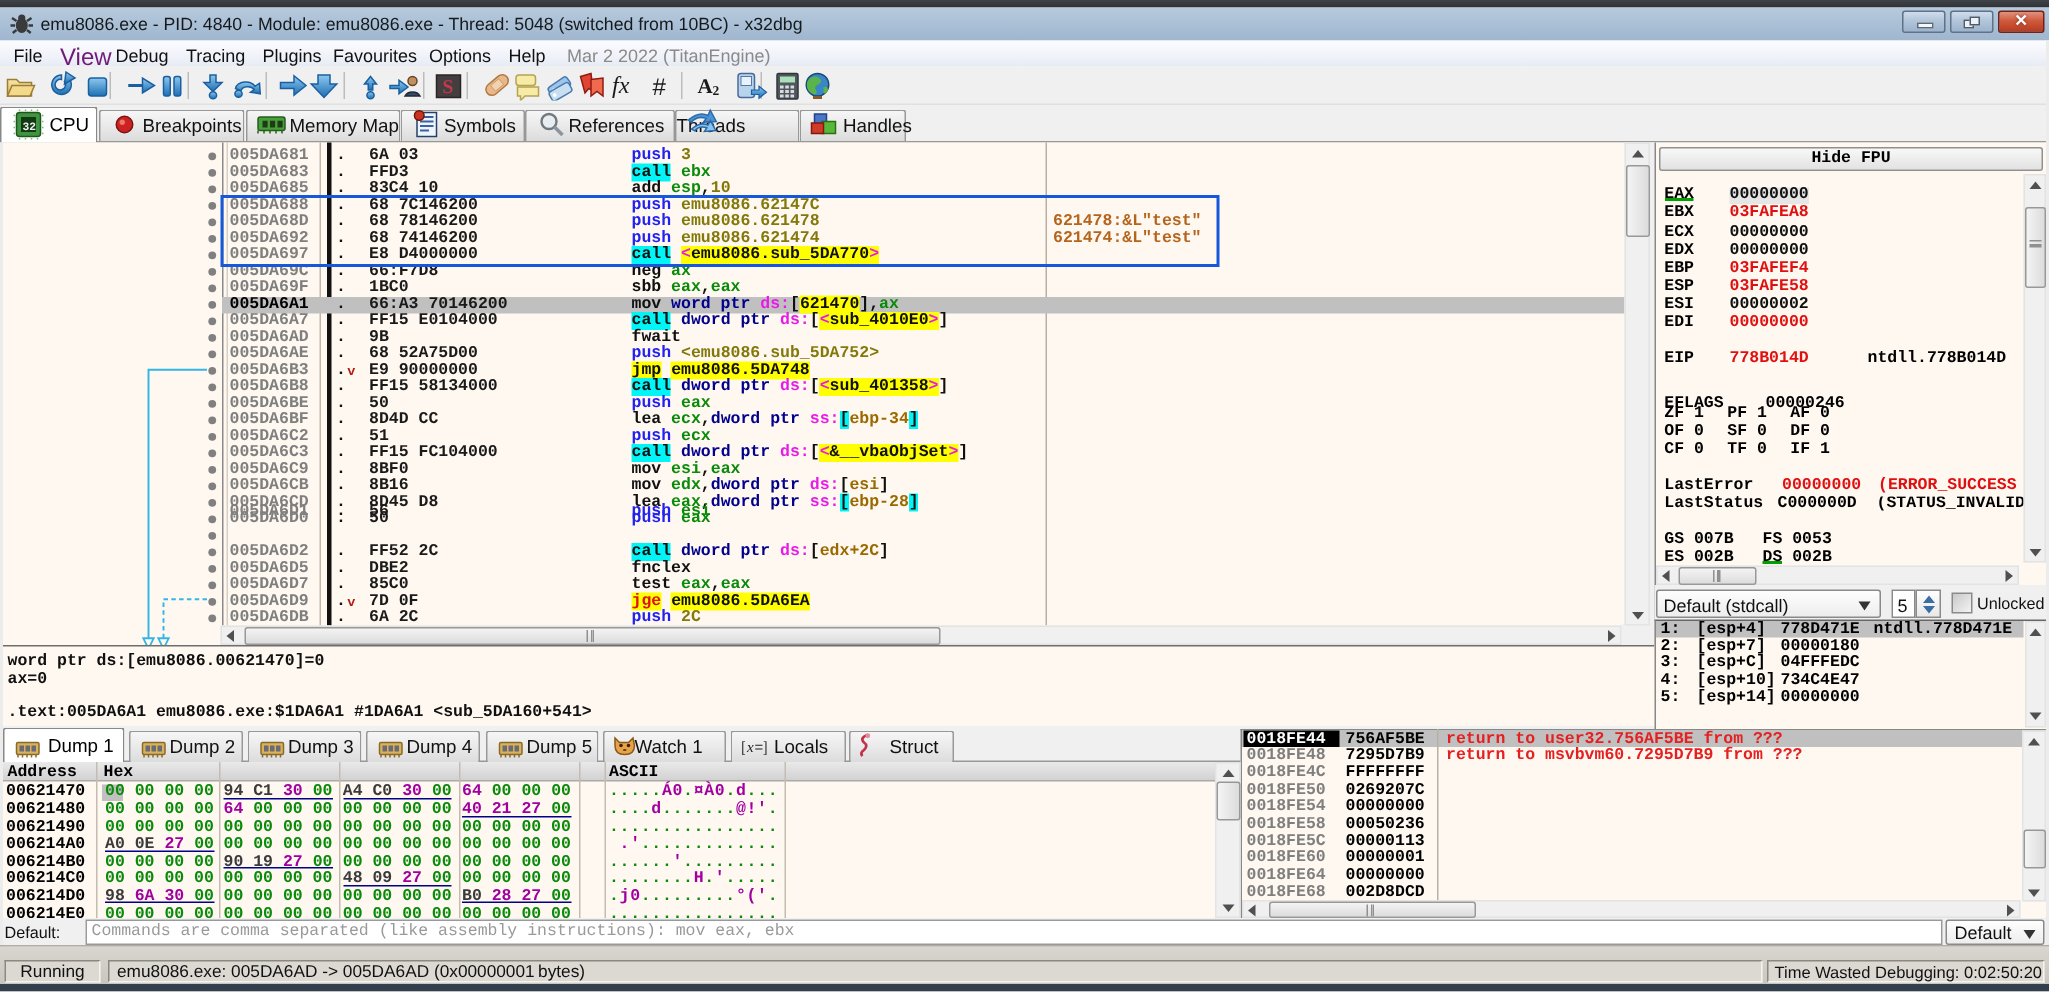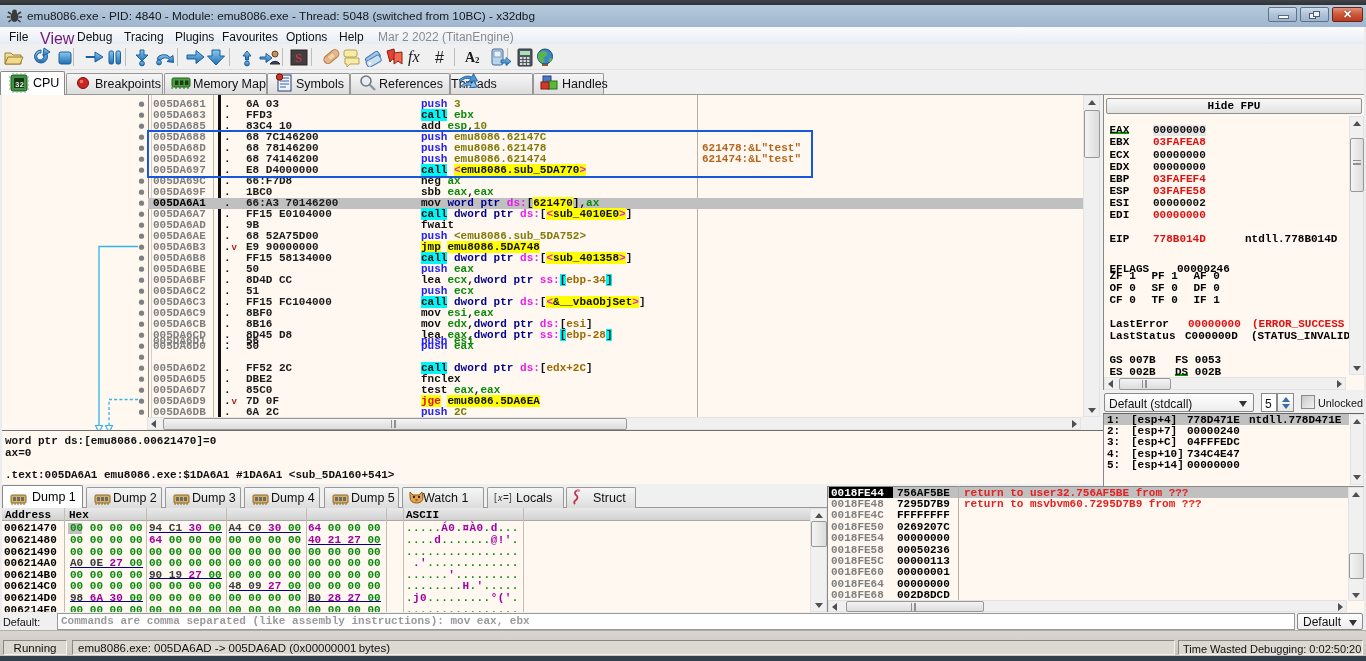--- a/index.html
+++ b/index.html
@@ -518,21 +518,21 @@
 <div class="abs" style="left:1301px;top:395px;width:14px;height:14px;background:linear-gradient(135deg,#c8c8c8,#f4f4f4);border:1px solid #8a8a8a"></div>
 <div class="abs" style="left:1318px;top:396.5px;font-size:10.8px;color:#111">Unlocked</div>
 <div class="abs" style="left:1103px;top:413px;width:263px;height:73px;background:#fff8f0;border-top:1px solid #666;border-left:1px solid #888"></div>
 <div class="abs" style="left:1104px;top:414.2px;width:245px;height:11.3px;background:#c0c0c0"></div>
 <div class="abs mono" style="left:1107px;top:414.6px;color:#000">1:</div>
 <div class="abs mono" style="left:1131px;top:414.6px;color:#000">[esp+4]</div>
 <div class="abs mono" style="left:1187px;top:414.6px;color:#000">778D471E</div>
 <div class="abs mono" style="left:1249px;top:414.6px;color:#000">ntdll.778D471E</div>
 <div class="abs mono" style="left:1107px;top:425.90000000000003px;color:#000">2:</div>
 <div class="abs mono" style="left:1131px;top:425.90000000000003px;color:#000">[esp+7]</div>
-<div class="abs mono" style="left:1187px;top:425.90000000000003px;color:#000">00000240</div>
+<div class="abs mono" style="left:1187px;top:425.90000000000003px;color:#000">00000180</div>
 <div class="abs mono" style="left:1107px;top:437.20000000000005px;color:#000">3:</div>
 <div class="abs mono" style="left:1131px;top:437.20000000000005px;color:#000">[esp+C]</div>
 <div class="abs mono" style="left:1187px;top:437.20000000000005px;color:#000">04FFFEDC</div>
 <div class="abs mono" style="left:1107px;top:448.5px;color:#000">4:</div>
 <div class="abs mono" style="left:1131px;top:448.5px;color:#000">[esp+10]</div>
 <div class="abs mono" style="left:1187px;top:448.5px;color:#000">734C4E47</div>
 <div class="abs mono" style="left:1107px;top:459.8px;color:#000">5:</div>
 <div class="abs mono" style="left:1131px;top:459.8px;color:#000">[esp+14]</div>
 <div class="abs mono" style="left:1187px;top:459.8px;color:#000">00000000</div>
 <div class="sbtrack" style="left:1350px;top:414px;width:14px;height:71px"></div>
@@ -724,21 +724,21 @@
     <div class="arr" style="left:3.5px;top:2px;border-top:4px solid transparent;border-bottom:4px solid transparent;border-right:5px solid #505050"></div>
   </div>
 <div class="sbbtn" style="left:1333.5px;top:600.5px;width:13px;height:11px">
     <div class="arr" style="left:4px;top:2px;border-top:4px solid transparent;border-bottom:4px solid transparent;border-left:5px solid #505050"></div>
   </div>
 <div class="sbthumbh" style="left:846px;top:600.5px;width:138px;height:11px"></div>
 <div class="grip3h" style="left:911px;top:602.5px"></div>
 <div class="abs" style="left:0;top:612px;width:1366px;height:18px;background:#f0f0f0"></div>
 <div class="abs" style="left:3px;top:615.5px;font-size:10.8px;color:#111">Default:</div>
 <div class="abs" style="left:57px;top:612.5px;width:1238px;height:17px;background:#fff;border:1px solid #999"></div>
-<div class="abs mono" style="left:61px;top:616px;color:#9a9a9a;font-weight:bold">Commands are comma separated (like assembly instructions): mov eax, ebx</div>
+<div class="abs mono" style="left:61px;top:616px;color:#9a9a9a;font-weight:normal">Commands are comma separated (like assembly instructions): mov eax, ebx</div>
 <div class="abs" style="left:1297px;top:612.5px;width:66px;height:17px;background:linear-gradient(180deg,#fefefe,#ededed);border:1px solid #8a8a8a;border-radius:2px;font-size:12px;color:#111">
     <span style="position:absolute;left:5px;top:1.5px">Default</span>
     <div class="arr" style="right:5px;top:6px;border-left:4.5px solid transparent;border-right:4.5px solid transparent;border-top:6px solid #333"></div>
   </div>
 <div class="abs" style="left:0;top:630px;width:1366px;height:26px;background:linear-gradient(180deg,#d9d6d0,#c9c6bf);border-top:1px solid #b0ada6"></div>
 <div class="abs" style="left:3px;top:640px;width:64px;height:15px;background:#dcd9d2;border:1px solid;border-color:#8a8880 #f5f3ee #f5f3ee #8a8880;font-size:11.5px;color:#111;text-align:center;line-height:14px">Running</div>
 <div class="abs" style="left:72px;top:640px;width:1103px;height:15px;background:#dcd9d2;border:1px solid;border-color:#8a8880 #f5f3ee #f5f3ee #8a8880;font-size:11.5px;color:#111">
     <span style="position:absolute;left:5px;top:1px">emu8086.exe: 005DA6AD -&gt; 005DA6AD (0x00000001 bytes)</span>
   </div>
 <div class="abs" style="left:1178px;top:640px;width:185px;height:15px;background:#dcd9d2;border:1px solid;border-color:#8a8880 #f5f3ee #f5f3ee #8a8880;font-size:11px;color:#111">

